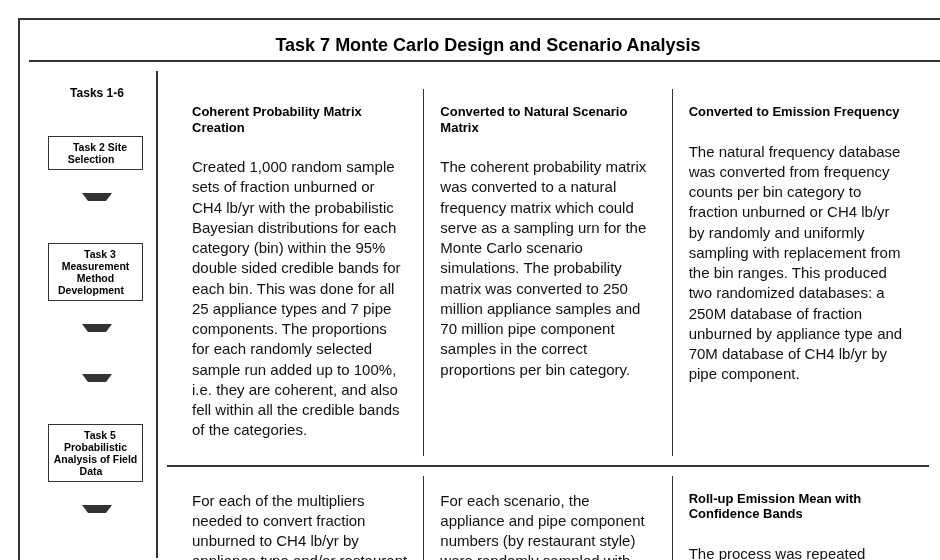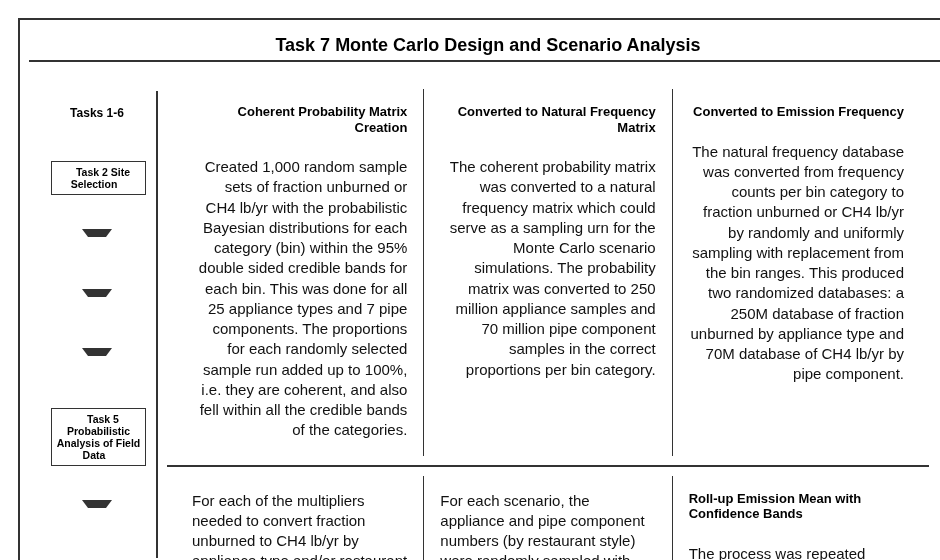--- a/index.html
+++ b/index.html
@@ -34,32 +34,31 @@
     
     .sidebar {
       width: 120px;
       min-width: 120px;
       border-right: 2px solid #333;
       display: flex;
       flex-direction: column;
       align-items: center;
       padding: 6px 4px;
       gap: 0;
-      margin-top: 20px;
     }
     .sidebar-title {
       font-weight: bold;
       font-size: 12px;
       margin-bottom: 6px;
       text-align: center;
     }
     .sidebar-tasks {
       display: flex;
       flex-direction: column;
-      align-items: flex-start;
+      align-items: flex-end;
       width: 100%;
       flex: 1;
       justify-content: space-around;
     }
     .task-box {
       border: 1.5px solid #333;
       width: 95px;
       text-align: center;
       padding: 4px 3px;
       font-size: 10.5px;
@@ -78,21 +77,20 @@
     
     .right-area {
       flex: 1;
       display: flex;
       flex-direction: column;
     }
     .grid-top {
       display: flex;
       flex: 1;
       border-bottom: 2px solid #333;
-      text-align: right;
     }
     .grid-bottom {
       display: flex;
       flex: 1;
     }
     .cell {
       flex: 1;
       border-right: 1.5px solid #333;
       padding: 6px 7px;
       display: flex;
@@ -121,38 +119,41 @@
   <div class="header">Task 7 Monte Carlo Design and Scenario Analysis</div>
   <div class="main-content">
 
     <div class="sidebar">
       <div class="sidebar-title">Tasks 1-6</div>
       <div class="sidebar-tasks">
         <div class="task-box">
           <span>Task 2 Site Selection</span>
         </div>
         <div class="arrow-down"></div>
+        <div class="task-box">
+          <span>Task 3 Measurement Method Development</span>
+        </div>
         <div class="arrow-down"></div>
         <div class="arrow-down"></div>
         <div class="task-box">
           <span>Task 5 Probabilistic Analysis of Field Data</span>
         </div>
         <div class="arrow-down"></div>
       </div>
     </div>
 
     <div class="right-area">
 
       <div class="grid-top">
         <div class="cell">
           <div class="cell-title">Coherent Probability Matrix Creation</div>
           <div class="cell-body">Created 1,000 random sample sets of fraction unburned or CH4 lb/yr with the probabilistic Bayesian distributions for each category (bin) within the 95% double sided credible bands for each bin. This was done for all 25 appliance types and 7 pipe components. The proportions for each randomly selected sample run added up to 100%, i.e. they are coherent, and also fell within all the credible bands of the categories.</div>
         </div>
         <div class="cell">
-          <div class="cell-title">Converted to Natural Frequency Matrix</div>
+          <div class="cell-title">Converted to Natural Scenario Matrix</div>
           <div class="cell-body">The coherent probability matrix was converted to a natural frequency matrix which could serve as a sampling urn for the Monte Carlo scenario simulations. The probability matrix was converted to 250 million appliance samples and 70 million pipe component samples in the correct proportions per bin category.</div>
         </div>
         <div class="cell">
           <div class="cell-title">Converted to Emission Frequency</div>
           <div class="cell-body">The natural frequency database was converted from frequency counts per bin category to fraction unburned or CH4 lb/yr by randomly and uniformly sampling with replacement from the bin ranges. This produced two randomized databases: a 250M database of fraction unburned by appliance type and 70M database of CH4 lb/yr by pipe component.</div>
         </div>
       </div>
 
       <div class="grid-bottom">
         <div class="cell">

